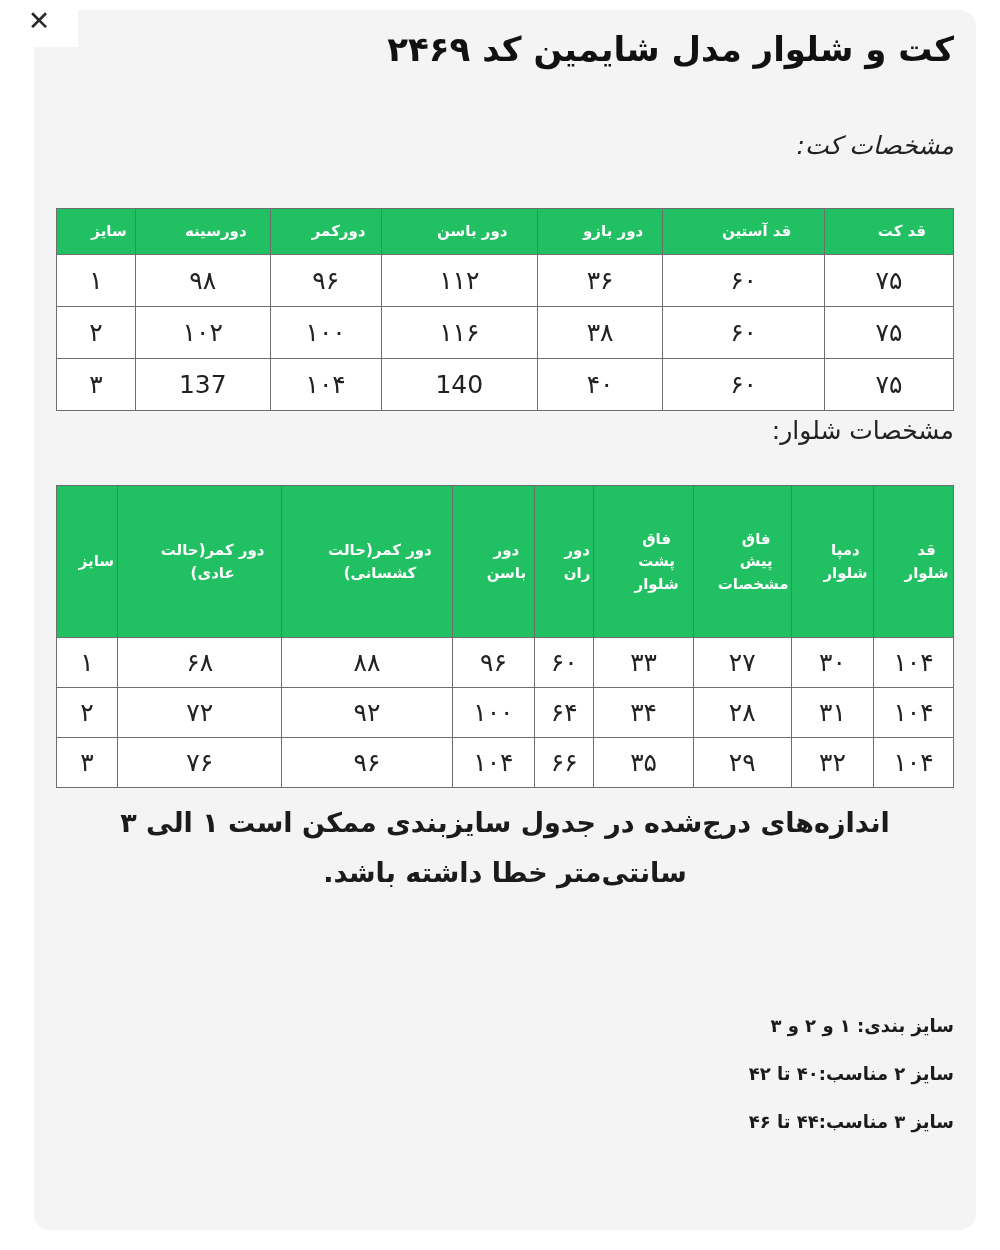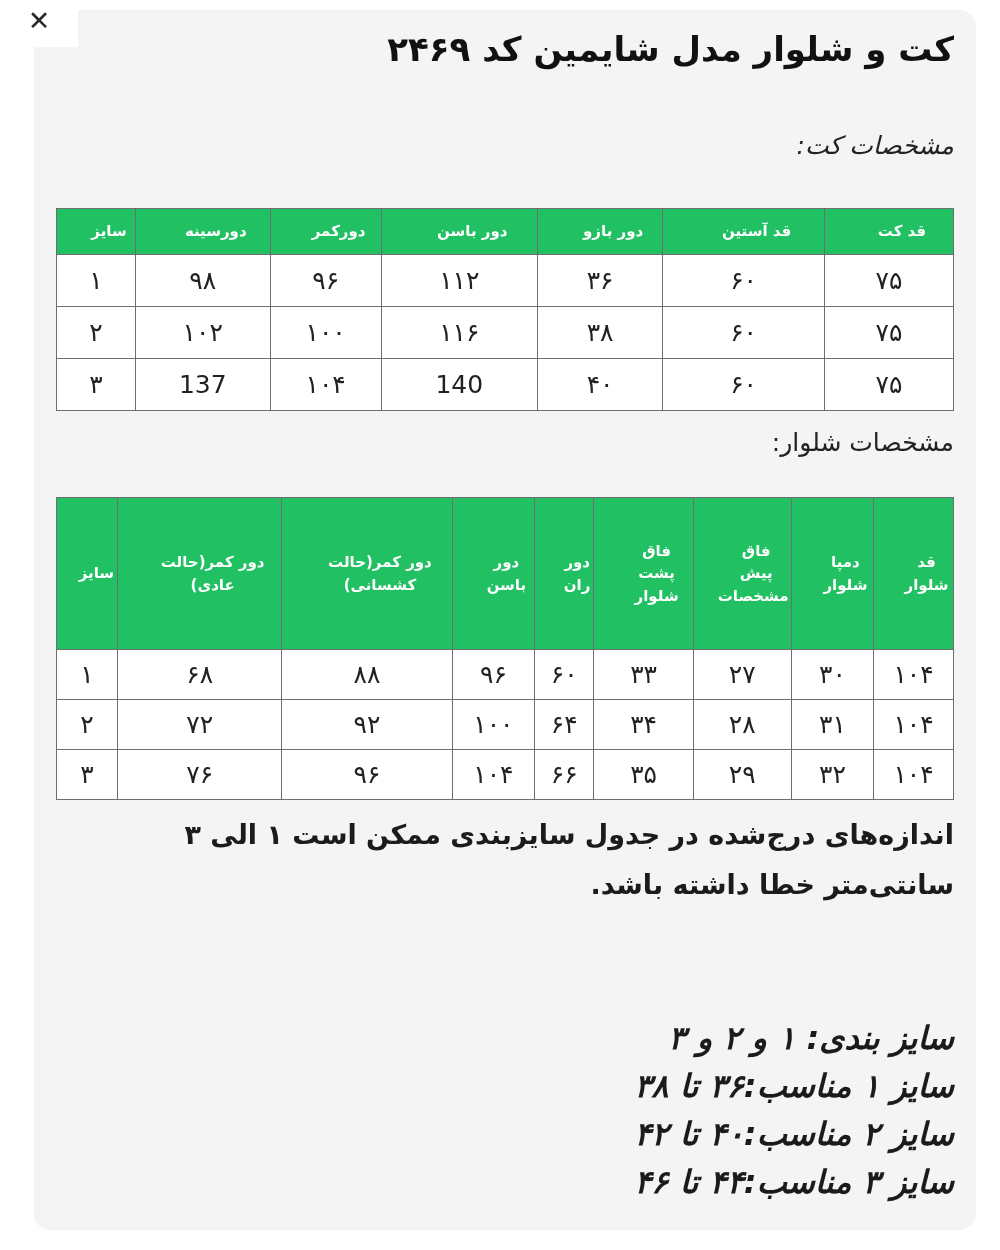--- a/index.html
+++ b/index.html
@@ -27,47 +27,47 @@
   }
   .page-title{
     padding-top:16px;font-size:34px;font-weight:700;line-height:46px;
     text-align:right;color:#111;
   }
   .section-label{
     font-size:25px;line-height:32px;text-align:right;color:#222;
     font-weight:400;
   }
   .section-label.coat{margin-top:58px;font-style:italic;}
-  .section-label.pants{margin-top:16px;}
+  .section-label.pants{margin-top:4px;}
   table.spec-table{
     width:100%;border-collapse:collapse;table-layout:fixed;
     background:#ffffff;
   }
   table.coat-table{margin-top:46px;}
   table.pants-table{margin-top:38px;}
   .spec-table th,.spec-table td{
     border:1px solid #6e6e6e;text-align:center;vertical-align:middle;
     padding:2px 3px;box-sizing:border-box;overflow:hidden;
   }
   .spec-table th{
     background:var(--green,#21c063);color:#ffffff;
     font-weight:700;font-size:15px;line-height:1.5;padding-left:29px;
   }
   .coat-table th{height:46px;}
   .coat-table td{height:52px;font-size:25px;color:#222;}
   .pants-table thead th{height:152px;}
   .pants-table td{height:50px;font-size:25px;color:#222;}
   .note-text{
     margin-top:10px;font-size:27px;font-weight:700;line-height:50px;
-    text-align:right;color:#1b1b1b;
+    text-align:center;color:#1b1b1b;
   }
   .size-guide{margin-top:104px;}
   .size-guide .guide-line{
-    font-size:32px;font-weight:700;line-height:48px;
-    text-align:right;color:#1b1b1b;font-style:italic;
+    font-size:18px;font-weight:700;line-height:48px;
+    text-align:right;color:#1b1b1b;
   }
 </style>
 </head>
 <body>
 
 <div class="close-notch">
   <span class="close-btn">✕</span>
 </div>
 
 <div class="sheet">
@@ -189,18 +189,17 @@
           <td>۷۶</td>
           <td>۳</td>
         </tr>
       </tbody>
   </table>
 
   <div class="note-text">اندازه‌های درج‌شده در جدول سایزبندی ممکن است ۱ الی ۳ سانتی‌متر خطا داشته باشد.</div>
 
   <div class="size-guide">
       <div class="guide-line">سایز بندی: ۱ و ۲ و ۳</div>
-      <div class="guide-line">سایز ۱ مناسب:۳۶ تا ۳۸</div>
       <div class="guide-line">سایز ۲ مناسب:۴۰ تا ۴۲</div>
       <div class="guide-line">سایز ۳ مناسب:۴۴ تا ۴۶</div>
     </div>
 
 </div>
 
 </body></html>

